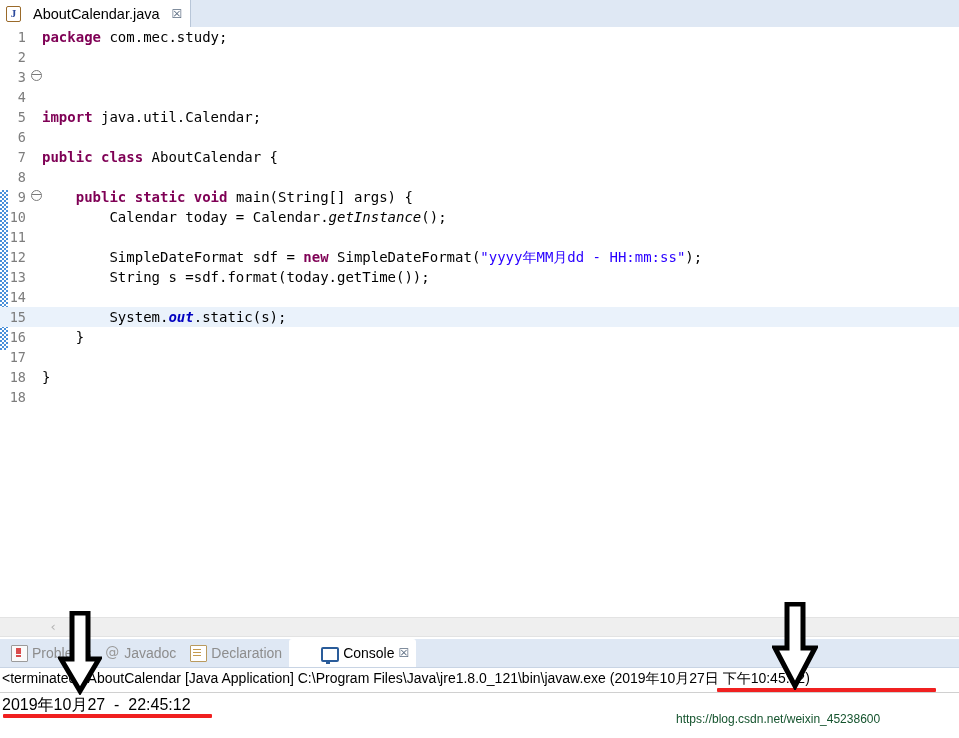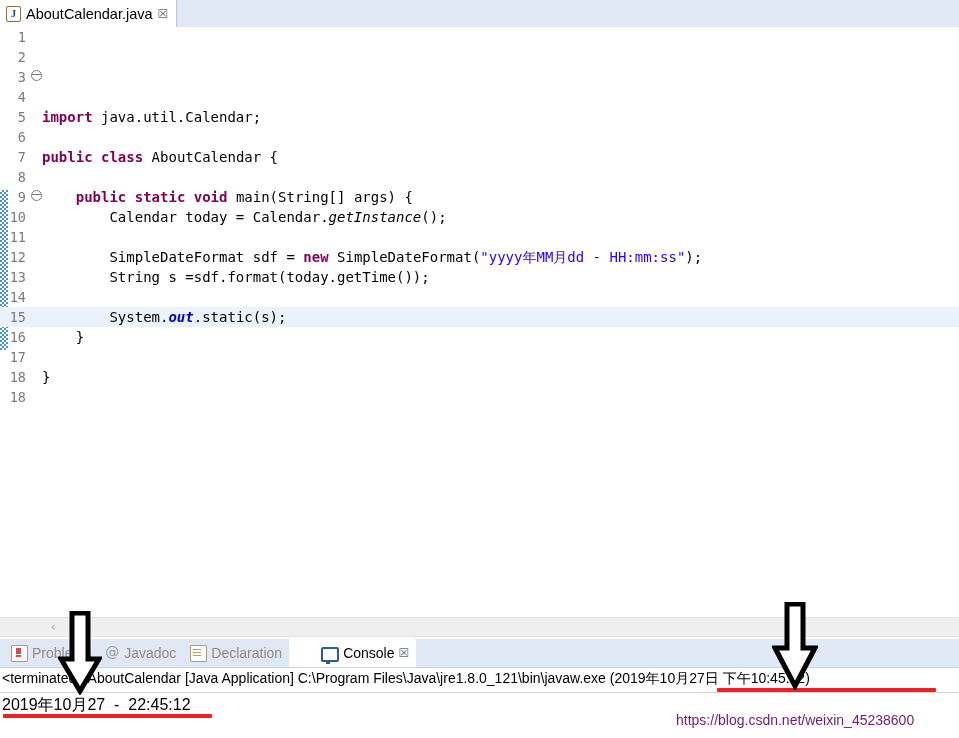--- a/index.html
+++ b/index.html
@@ -33,21 +33,21 @@
   }
   #editor-tab-active {
     position: absolute;
     left: 0; top: 0;
     height: 27px;
     padding: 0 8px 0 6px;
     background: #ffffff;
     border-right: 1px solid #b8c6d8;
     display: flex;
     align-items: center;
-    gap: 5px;
+    gap: 12px;
     box-sizing: border-box;
   }
   .java-file-icon {
     width: 13px; height: 14px;
     border: 1px solid #9a6a2a;
     background: #ffffff;
     border-radius: 2px;
     position: relative;
     flex: 0 0 auto;
   }
@@ -316,42 +316,42 @@
     position: absolute;
     pointer-events: none;
   }
   #arrow-left  { left: 58px;  top: 611px; }
   #arrow-right { left: 772px; top: 602px; }
 
   
   #watermark {
     position: absolute;
     left: 676px; top: 712px;
-    font-size: 14px;
-    color: #701a75;
+    font-size: 12px;
+    color: #14532d;
     white-space: nowrap;
     font-family: "Liberation Sans", "DejaVu Sans", sans-serif;
   }
 </style>
 </head>
 <body>
 
 <div id="editor-tabbar">
   <div id="editor-tab-strip-bg"></div>
   <div id="editor-tab-active">
     <span class="java-file-icon"></span>
     <span id="editor-tab-label">AboutCalendar.java</span>
     <span class="close-x">☒</span>
   </div>
 </div>
 
 <div id="code-editor">
   <div id="gutter-change-bar"></div>
   <div id="code-lines">
-      <div class="code-line"><span class="ln">1</span><span class="fold"></span></div>
+      <div class="code-line"><span class="ln">1</span><span class="fold"></span><span class="code-text"><span class="kw">package</span><span class="plain"> com.mec.study;</span></span></div>
       <div class="code-line"><span class="ln">2</span><span class="fold"></span><span class="code-text"></span></div>
       <div class="code-line"><span class="ln">3</span><span class="fold has"></span></div>
       <div class="code-line"><span class="ln">4</span><span class="fold"></span><span class="code-text"></span></div>
       <div class="code-line"><span class="ln">5</span><span class="fold"></span><span class="code-text"><span class="kw">import</span><span class="plain"> java.util.Calendar;</span></span></div>
       <div class="code-line"><span class="ln">6</span><span class="fold"></span><span class="code-text"></span></div>
       <div class="code-line"><span class="ln">7</span><span class="fold"></span><span class="code-text"><span class="kw">public</span><span class="plain"> </span><span class="kw">class</span><span class="plain"> AboutCalendar {</span></span></div>
       <div class="code-line"><span class="ln">8</span><span class="fold"></span><span class="code-text"></span></div>
       <div class="code-line"><span class="ln">9</span><span class="fold has"></span><span class="code-text"><span class="plain">    </span><span class="kw">public</span><span class="plain"> </span><span class="kw">static</span><span class="plain"> </span><span class="kw">void</span><span class="plain"> main(String[] args) {</span></span></div>
       <div class="code-line"><span class="ln">10</span><span class="fold"></span><span class="code-text"><span class="plain">        Calendar today = Calendar.</span><span class="smeth">getInstance</span><span class="plain">();</span></span></div>
       <div class="code-line"><span class="ln">11</span><span class="fold"></span><span class="code-text"></span></div>

